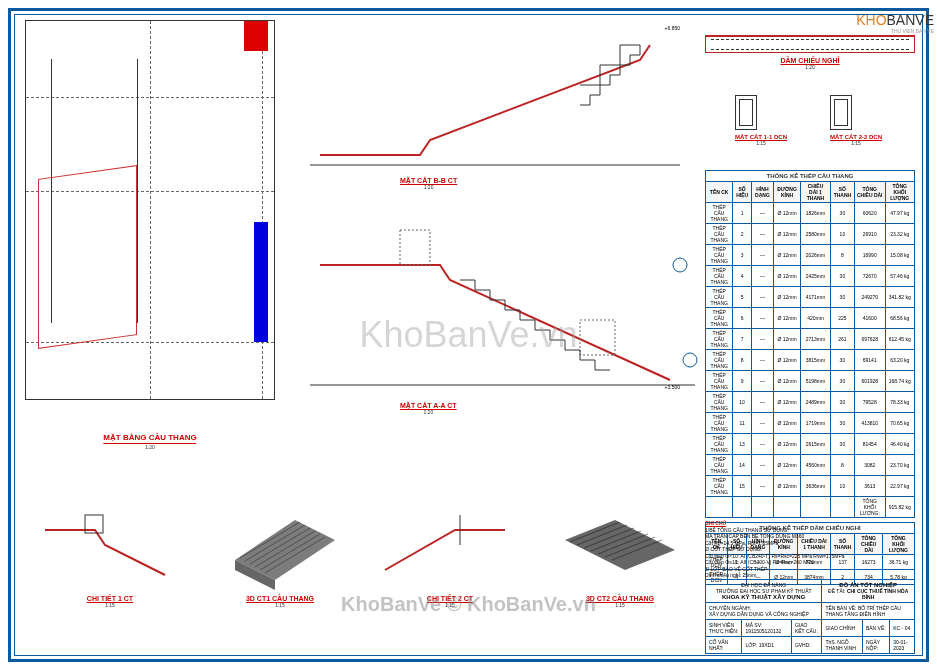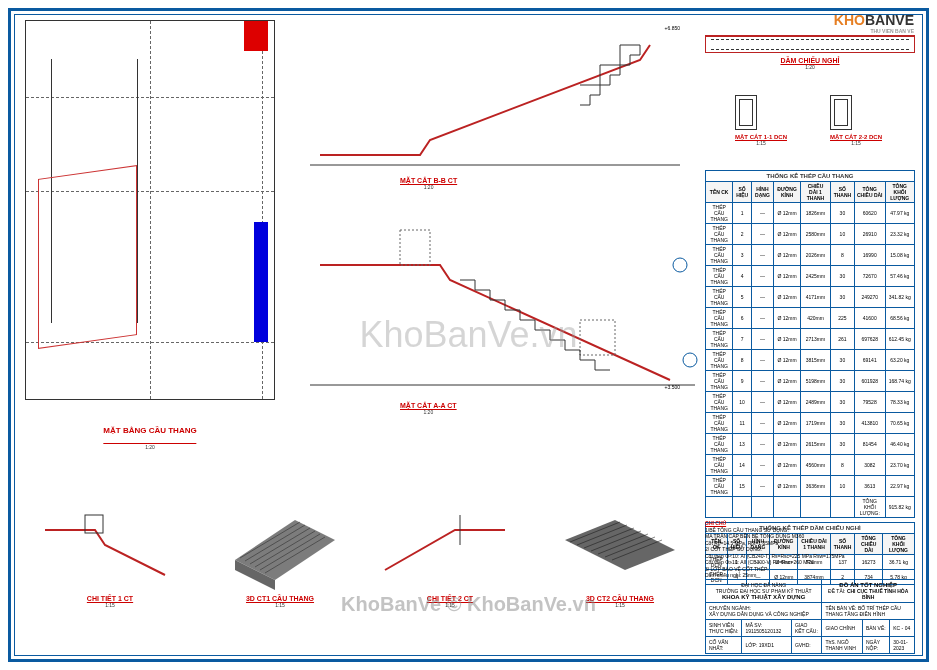--- a/index.html
+++ b/index.html
@@ -1,31 +1,31 @@
 <!DOCTYPE html>
 <html><head>
 <meta charset="utf-8">
 <style>
 *{margin:0;padding:0;box-sizing:border-box}
 body{font-family:Arial,sans-serif;font-size:6px;background:#fff;position:relative;width:937px;height:670px}
 .frame{position:absolute;top:8px;left:8px;right:8px;bottom:8px;border:3px solid #0a5aa0}
 .inner-frame{position:absolute;top:3px;left:3px;right:3px;bottom:3px;border:1px solid #0a5aa0}
 .watermark{position:absolute;top:50%;left:50%;transform:translate(-50%,-50%);font-size:36px;color:#999;opacity:0.4;font-weight:normal;pointer-events:none;z-index:100}
 .watermark2{position:absolute;bottom:8%;left:50%;transform:translateX(-50%);font-size:20px;color:#888;opacity:0.5;font-weight:bold;pointer-events:none;z-index:100}
-.logo{position:absolute;top:12px;right:23px;font-size:14px;font-weight:bold;z-index:50}
+.logo{position:absolute;top:12px;right:3px;font-size:14px;font-weight:normal;z-index:50}
 .logo .kho{color:#e67e22}
 .logo .banve{color:#333}
 .logo .sub{font-size:5px;color:#999;display:block;text-align:right}
 
 .plan{position:absolute;top:20px;left:25px;width:250px;height:430px}
 .plan-box{position:relative;width:100%;height:380px;border:1px solid #333}
 .red-block{position:absolute;background:#d00}
 .blue-block{position:absolute;background:#00d}
 .plan-title{position:absolute;bottom:0;left:50%;transform:translateX(-50%);text-align:center}
-.title-text{color:#c00;font-size:8px;font-weight:bold;border-bottom:1px solid #c00;padding-bottom:8px}
+.title-text{color:#c00;font-size:8px;font-weight:bold;border-bottom:1px solid #c00;padding-bottom:1px}
 .title-scale{color:#333;font-size:5px}
 
 .section{position:absolute}
 .sec-title{text-align:center;margin-top:4px}
 .sec-title .t{color:#c00;font-size:7px;font-weight:bold;text-decoration:underline}
 .sec-title .s{color:#333;font-size:5px;display:block}
 
 .beam-sec{position:absolute}
 .beam-box{width:22px;height:35px;border:1px solid #333;position:relative}
 

